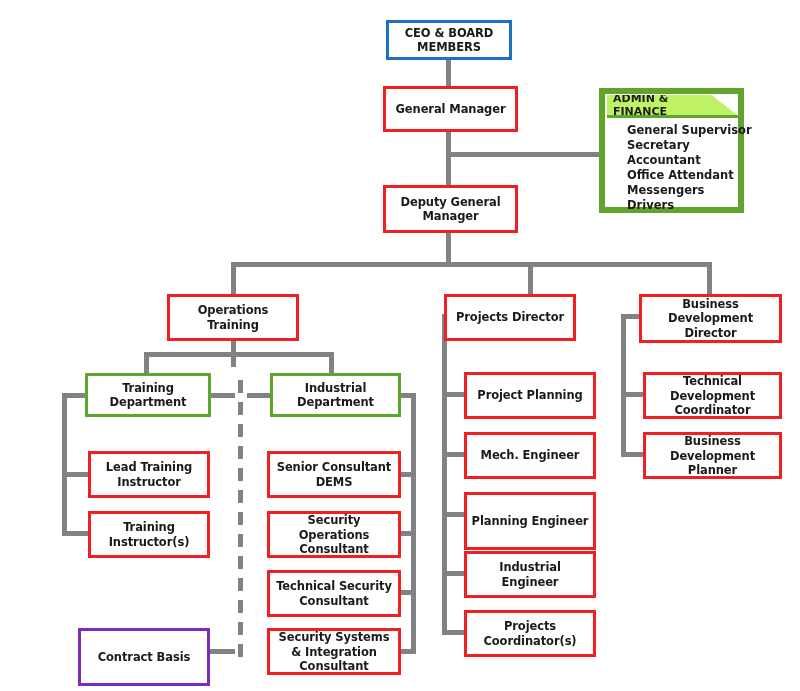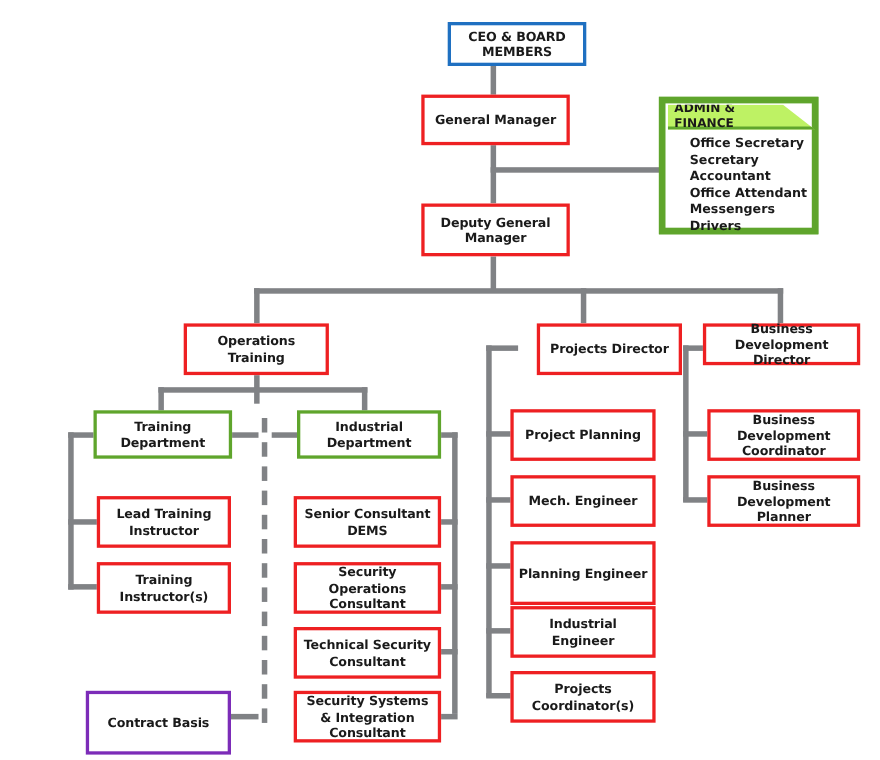--- a/index.html
+++ b/index.html
@@ -145,55 +145,55 @@
   <div class="conn" style="left:442px; top:452px; width:29px; height:5px;"></div>
   <div class="conn" style="left:442px; top:512px; width:29px; height:5px;"></div>
   <div class="conn" style="left:442px; top:571px; width:29px; height:5px;"></div>
   <div class="conn" style="left:442px; top:630px; width:29px; height:5px;"></div>
 
   <div class="conn" style="left:621px; top:314px; width:5px; height:142px;"></div>
   <div class="conn" style="left:621px; top:314px; width:29px; height:5px;"></div>
   <div class="conn" style="left:621px; top:392px; width:29px; height:5px;"></div>
   <div class="conn" style="left:621px; top:452px; width:29px; height:5px;"></div>
 
-  <div class="node blue" style="left:386px; top:20px; width:126px; height:40px; font-size:11.5px;margin-left:21px;">
+  <div class="node blue" style="left:386px; top:20px; width:126px; height:40px; font-size:11.5px;">
     <span class="label">CEO &amp; BOARD MEMBERS</span>
   </div>
 
   <div class="node red" style="left:383px; top:86px; width:135px; height:46px; font-size:11.5px;">
     <span class="label">General Manager</span>
   </div>
 
   <div class="node red" style="left:383px; top:185px; width:135px; height:48px; font-size:11.5px;">
     <span class="label">Deputy General Manager</span>
   </div>
 
   <div class="folder" style="left:599px; top:88px; width:145px; height:125px;">
     <div class="folder-body">
-      <div class="line">Office Secretary</div>
+      <div class="line">General Supervisor</div>
       <div class="line">Secretary</div>
       <div class="line">Accountant</div>
       <div class="line">Office Attendant</div>
       <div class="line">Messengers</div>
       <div class="line">Drivers</div>
     </div>
     <div class="folder-tab">
       <span>ADMIN &amp; FINANCE</span>
     </div>
   </div>
 
   <div class="node red" style="left:167px; top:294px; width:132px; height:47px; font-size:11.5px;">
     <span class="label">Operations Training</span>
   </div>
 
-  <div class="node red" style="left:488px; top:294px; width:132px; height:47px; font-size:11.5px;">
+  <div class="node red" style="left:444px; top:294px; width:132px; height:47px; font-size:11.5px;">
     <span class="label">Projects Director</span>
   </div>
 
-  <div class="node red" style="left:639px; top:294px; width:143px; height:38px; font-size:11.5px;">
+  <div class="node red" style="left:639px; top:294px; width:143px; height:49px; font-size:11.5px;">
     <span class="label">Business Development Director</span>
   </div>
 
   <div class="node green" style="left:85px; top:373px; width:126px; height:44px; font-size:11.5px;">
     <span class="label">Training Department</span>
   </div>
 
   <div class="node green" style="left:270px; top:373px; width:131px; height:44px; font-size:11.5px;">
     <span class="label">Industrial Department</span>
   </div>
@@ -240,20 +240,20 @@
 
   <div class="node red" style="left:464px; top:551px; width:132px; height:47px; font-size:11.5px;">
     <span class="label">Industrial Engineer</span>
   </div>
 
   <div class="node red" style="left:464px; top:610px; width:132px; height:47px; font-size:11.5px;">
     <span class="label">Projects Coordinator(s)</span>
   </div>
 
   <div class="node red" style="left:643px; top:372px; width:139px; height:47px; font-size:11.5px;">
-    <span class="label">Business Development Coordinator</span>
+    <span class="label">Technical Development Coordinator</span>
   </div>
 
   <div class="node red" style="left:643px; top:432px; width:139px; height:47px; font-size:11.5px;">
     <span class="label">Business Development Planner</span>
   </div>
 
 </div>
 
 </body></html>

